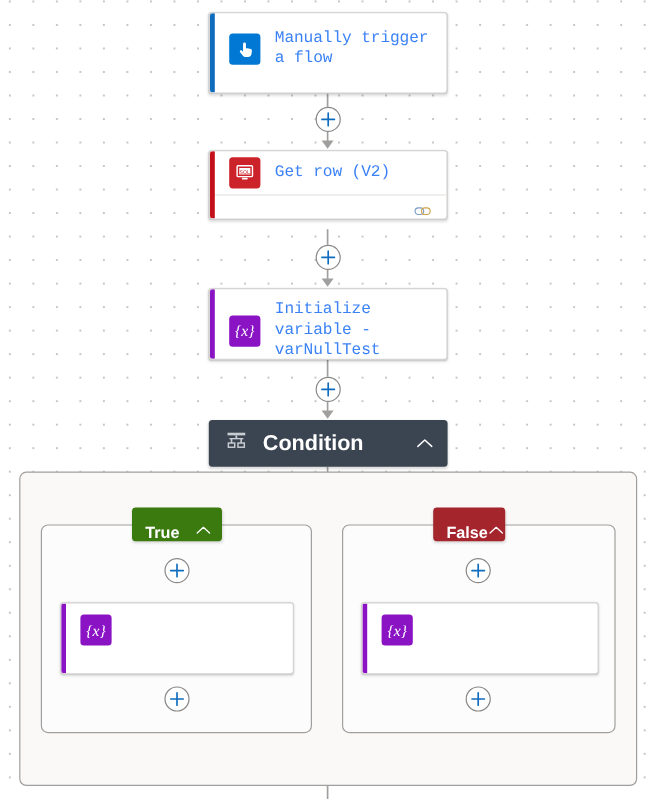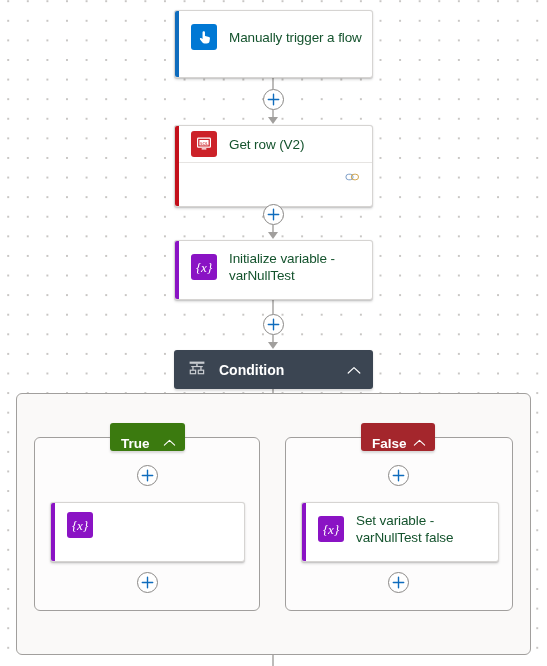--- a/index.html
+++ b/index.html
@@ -80,22 +80,23 @@
     height: 26px;
     border-radius: 3px;
     display: flex;
     align-items: center;
     justify-content: center;
     margin-right: 12px;
   }
   .card-title {
     font-size: 13.5px;
     line-height: 17px;
-    color: #14532d;
+    color: #3b82f6;
     letter-spacing: -0.1px;
+    font-family: Liberation Mono, monospace;
   }
   .card-foot {
     border-top: 1px solid #e6e4e2;
     height: 29px;
     display: flex;
     align-items: center;
     justify-content: flex-end;
     padding-right: 12px;
   }
 
@@ -112,21 +113,21 @@
     position: absolute;
     box-sizing: border-box;
     background-color: #3b4552;
     border-radius: 3px;
     display: flex;
     align-items: center;
     padding: 0 12px 0 14px;
     box-shadow: 0 1.2px 2.4px rgba(0,0,0,0.15);
   }
   .cond-title {
-    font-size: 14px;
+    font-size: 18px;
     font-weight: bold;
     color: #ffffff;
     margin-left: 13px;
     flex: 1 1 auto;
   }
 
   
   .branch-label {
     position: absolute;
     box-sizing: border-box;
@@ -208,21 +209,21 @@
     <div class="card-head" style="padding-top:13px;">
       <div class="card-icon" style="background-color:#0078d4;">
         <svg width="15" height="15" viewBox="0 0 16 16" aria-hidden="true">
           <path fill="#ffffff" d="M7.2 1.4c0.7 0 1.3 0.6 1.3 1.3v4.2c0.3-0.3 0.8-0.45 1.2-0.35l3.1 0.8c0.7 0.2 1.1 0.85 1 1.55l-0.45 3.1c-0.2 1.4-1.45 2.45-2.9 2.45H8.1c-0.9 0-1.75-0.4-2.3-1.1L3.3 10.1c-0.35-0.45-0.3-1.1 0.15-1.45 0.4-0.3 0.95-0.3 1.35 0.05l1.1 0.95V2.7c0-0.7 0.6-1.3 1.3-1.3z"></path>
         </svg>
       </div>
       <div class="card-title" style="width:140px;">Manually trigger a flow</div>
     </div>
   </div>
 
-  <div class="card" style="left:174px; top:125px; width:199px; height:82px;">
+  <div class="card" style="left:174px; top:125px; width:199px; height:58px;">
     <div class="accent" style="background-color:#c3101b;"></div>
     <div class="card-head" style="padding-top:5px; padding-bottom:5px;">
       <div class="card-icon" style="background-color:#cc2229;">
         <svg width="16" height="16" viewBox="0 0 16 16" aria-hidden="true">
           <rect x="1.6" y="2.2" width="12.8" height="9" rx="0.8" fill="none" stroke="#ffffff" stroke-width="1.2"></rect>
           <rect x="3.4" y="4" width="9.2" height="5.4" fill="#ffffff"></rect>
           <text x="8" y="8.6" font-size="4.2" font-family="DejaVu Sans, sans-serif" fill="#cc2229" text-anchor="middle">SQL</text>
           <rect x="5.6" y="12.2" width="4.8" height="1.4" rx="0.4" fill="#ffffff"></rect>
         </svg>
       </div>
@@ -272,21 +273,21 @@
 
   <div class="branch-label" style="left:110px; top:423px; width:75px; height:28px; background-color:#3b7a0f;">
     <span class="branch-label-text">True</span>
     <span>
       <svg width="13" height="8" viewBox="0 0 14 9" aria-hidden="true">
         <path d="M1.2,7 L7,1.6 L12.8,7" fill="none" stroke="#ffffff" stroke-width="1.2" stroke-linecap="round" stroke-linejoin="round"></path>
       </svg>
     </span>
   </div>
 
-  <div class="branch-label" style="left:361px; top:423px; width:74px; height:28px; background-color:#a4262c;">
+  <div class="branch-label" style="left:361px; top:423px; width:60px; height:28px; background-color:#a4262c;">
     <span class="branch-label-text">False</span>
     <span>
       <svg width="13" height="8" viewBox="0 0 14 9" aria-hidden="true">
         <path d="M1.2,7 L7,1.6 L12.8,7" fill="none" stroke="#ffffff" stroke-width="1.2" stroke-linecap="round" stroke-linejoin="round"></path>
       </svg>
     </span>
   </div>
 
   <div class="card" style="left:50px; top:502px; width:195px; height:60px;">
     <div class="accent" style="background-color:#8a13c4;"></div>
@@ -296,21 +297,20 @@
       </div>
     </div>
   </div>
 
   <div class="card" style="left:301px; top:502px; width:198px; height:60px;">
     <div class="accent" style="background-color:#8a13c4;"></div>
     <div class="card-head" style="padding-top:9px;">
       <div class="card-icon" style="background-color:#8a13c4;">
         <span class="var-glyph">{x}</span>
       </div>
-      <div class="card-title" style="width:136px;">Set variable - varNullTest false</div>
     </div>
   </div>
 
   <div class="plus-btn" style="left:263px; top:89px;">
     <svg width="13" height="13" viewBox="0 0 14 14" aria-hidden="true">
       <path d="M7,1.4 L7,12.6 M1.4,7 L12.6,7" stroke="#0f6cbd" stroke-width="1.5" stroke-linecap="round"></path>
     </svg>
   </div>
 
   <div class="plus-btn" style="left:263px; top:204px;">

